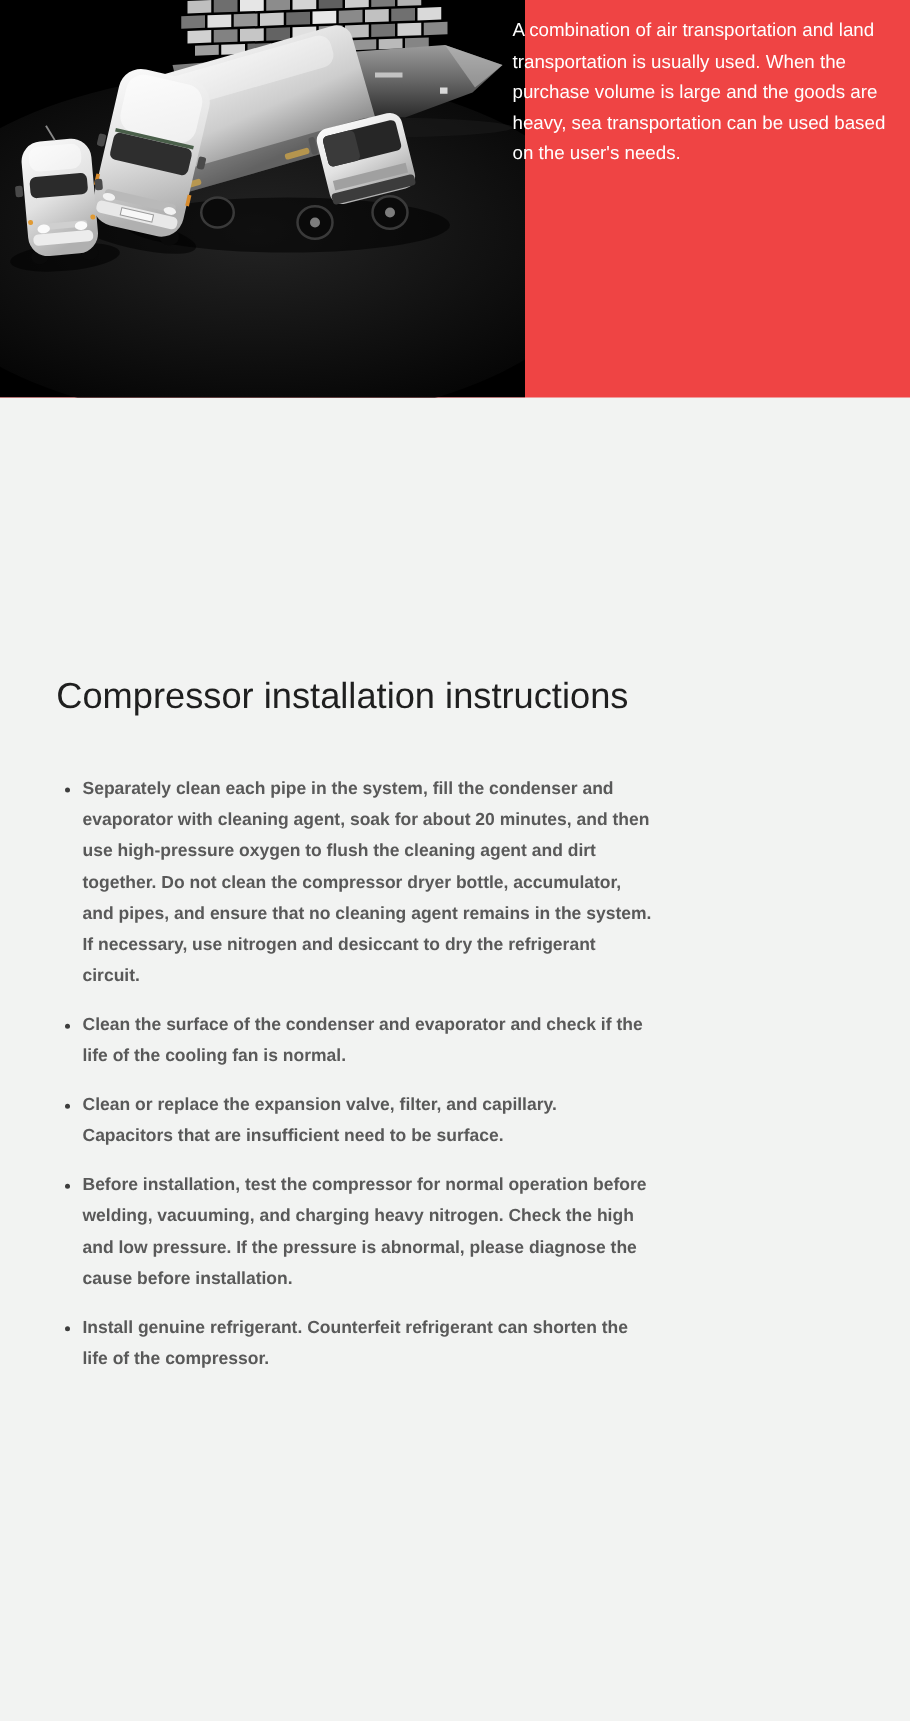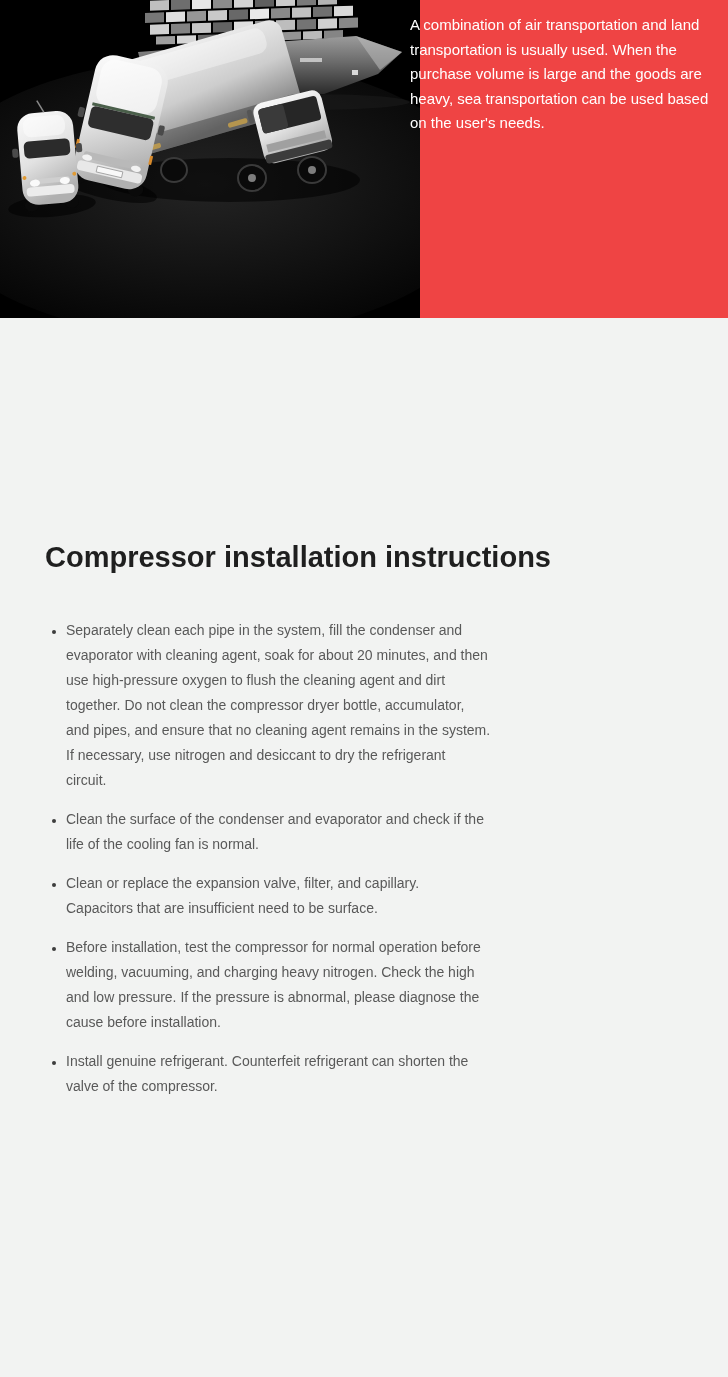--- a/index.html
+++ b/index.html
@@ -33,30 +33,31 @@
     line-height: 24.6px;
     white-space: pre-line;
   }
   .content {
     padding: 0 45px;
   }
   .section-title {
     margin: 0;
     font-size: 29px;
     line-height: 34px;
-    font-weight: bold;
+    font-weight: normal;
     color: #1f1f1f;
     letter-spacing: 0;
   }
   .title-installation { padding-top: 222px; }
   .title-maintenance  { margin-top: 205px; }
   .bullet-list {
     margin: 44px 0 0 0;
     padding: 0 0 0 21px;
     list-style: disc outside;
+    font-weight: bold;
   }
   .bullet-list li {
     margin: 0 0 14px 0;
     color: #595959;
     font-size: 14px;
     line-height: 25px;
     white-space: pre-line;
   }
   .bullet-list li::marker { color: #3d3d3d; font-size: 12px; }
 </style>
@@ -221,16 +222,16 @@
 circuit.</li>
     <li>Clean the surface of the condenser and evaporator and check if the
 life of the cooling fan is normal.</li>
     <li>Clean or replace the expansion valve, filter, and capillary.
 Capacitors that are insufficient need to be surface.</li>
     <li>Before installation, test the compressor for normal operation before
 welding, vacuuming, and charging heavy nitrogen. Check the high
 and low pressure. If the pressure is abnormal, please diagnose the
 cause before installation.</li>
     <li>Install genuine refrigerant. Counterfeit refrigerant can shorten the
-valve of the compressor.</li>
+life of the compressor.</li>
   </ul>
 
 </div>
 
 </body></html>

